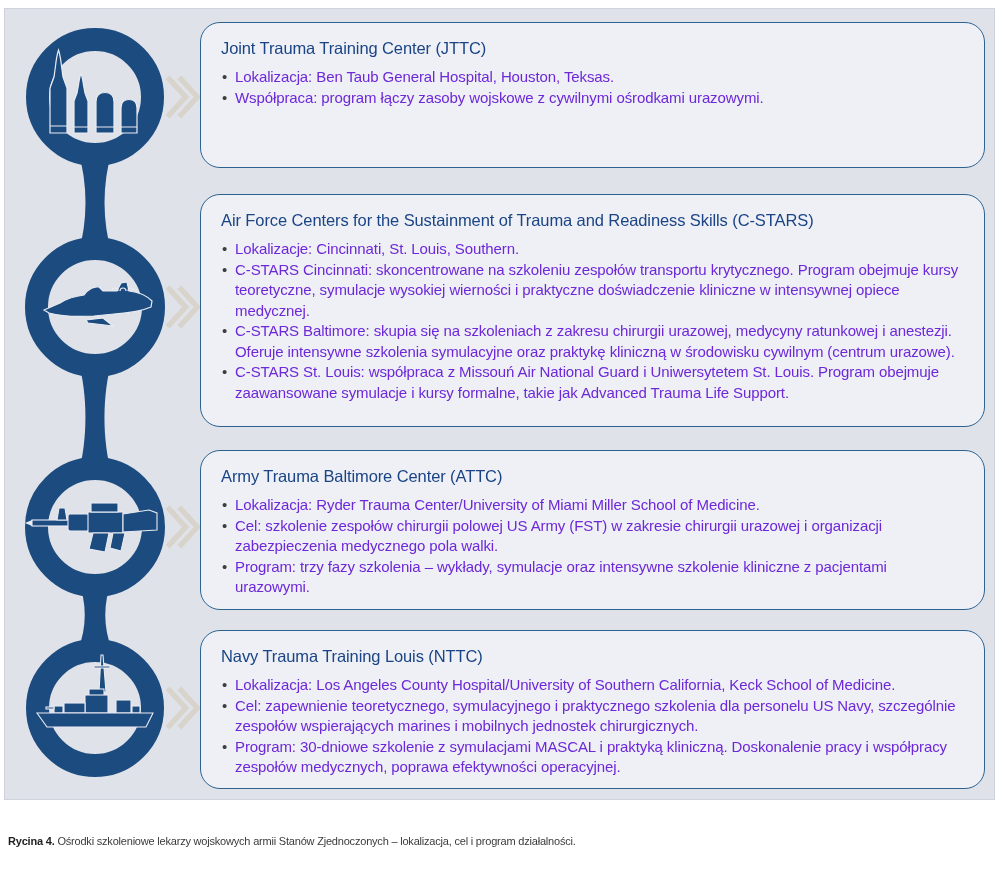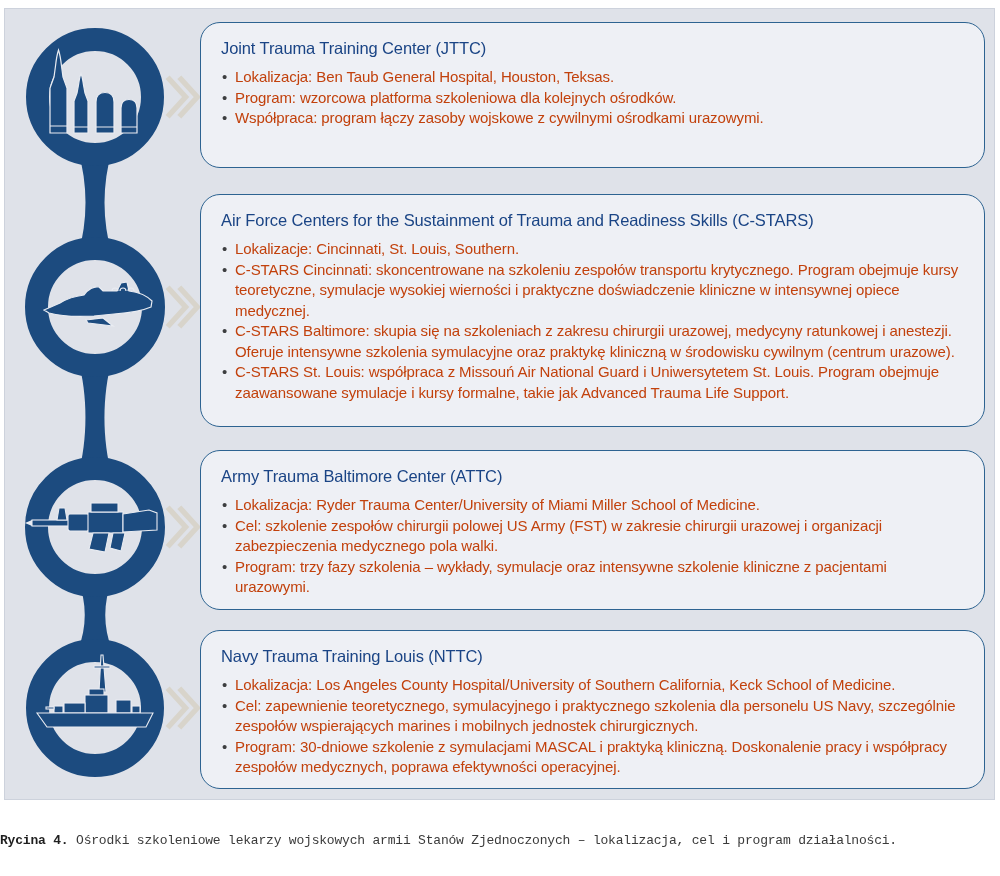--- a/index.html
+++ b/index.html
@@ -23,26 +23,26 @@
   .box-2{top:194px;min-height:233px;}
   .box-3{top:450px;min-height:160px;}
   .box-4{top:630px;min-height:157px;}
   .box-title{
     color:#1a4485;font-weight:normal;font-size:16.5px;line-height:22px;
     margin:0 0 8px 0;letter-spacing:-0.1px;
   }
   .box ul{list-style:none;margin:0;padding:0;}
   .box li{
     position:relative;padding-left:14px;font-size:15px;line-height:20.5px;
-    color:#c2410c;letter-spacing:-0.1px;
+    color:#6d28d9;letter-spacing:-0.1px;
   }
   .box li::before{content:"\2022";position:absolute;left:1px;color:#3d3e40;}
   .caption{
-    position:absolute;left:0;top:830px;width:986px;
-    font-size:13px;line-height:22px;color:#3a3a3a;letter-spacing:-0.2px;font-family:Liberation Mono, monospace;
+    position:absolute;left:8px;top:830px;width:986px;
+    font-size:11px;line-height:22px;color:#3a3a3a;letter-spacing:-0.2px;
   }
   .caption b{color:#1f1f1f;}
 </style>
 </head>
 <body>
 
 <div class="page">
   <div class="panel"></div>
 
   <svg class="chain" viewBox="0 0 200 800">
@@ -110,21 +110,20 @@
     <path d="M4,4 L24,26 L4,48 M17,4 L37,26 L17,48" fill="none" stroke="#d8d4cb" stroke-width="6"></path>
   </svg>
   <svg class="chevron chev-4" viewBox="0 0 40 52">
     <path d="M4,4 L24,26 L4,48 M17,4 L37,26 L17,48" fill="none" stroke="#d8d4cb" stroke-width="6"></path>
   </svg>
 
   <div class="box box-1">
     <h3 class="box-title">Joint Trauma Training Center (JTTC)</h3>
     <ul>
       <li>Lokalizacja: Ben Taub General Hospital, Houston, Teksas.</li>
-      <li>Program: wzorcowa platforma szkoleniowa dla kolejnych ośrodków.</li>
       <li>Współpraca: program łączy zasoby wojskowe z cywilnymi ośrodkami urazowymi.</li>
     </ul>
   </div>
 
   <div class="box box-2">
     <h3 class="box-title">Air Force Centers for the Sustainment of Trauma and Readiness Skills (C-STARS)</h3>
     <ul>
       <li>Lokalizacje: Cincinnati, St. Louis, Southern.</li>
       <li>C-STARS Cincinnati: skoncentrowane na szkoleniu zespołów transportu krytycznego. Program obejmuje kursy teoretyczne, symulacje wysokiej wierności i praktyczne doświadczenie kliniczne w intensywnej opiece medycznej.</li>
       <li>C-STARS Baltimore: skupia się na szkoleniach z zakresu chirurgii urazowej, medycyny ratunkowej i anestezji. Oferuje intensywne szkolenia symulacyjne oraz praktykę kliniczną w środowisku cywilnym (centrum urazowe).</li>

